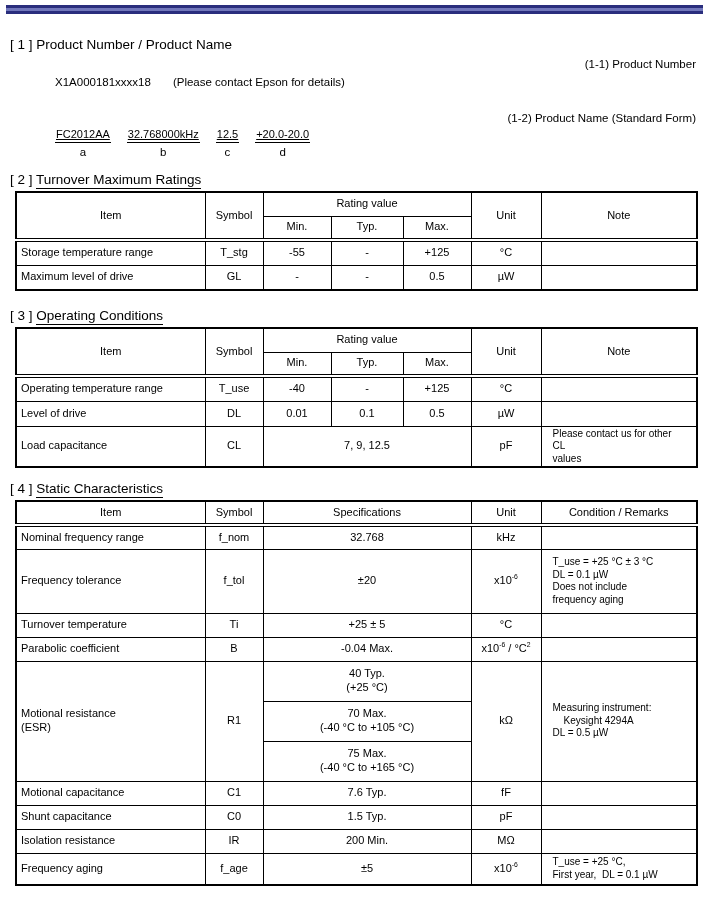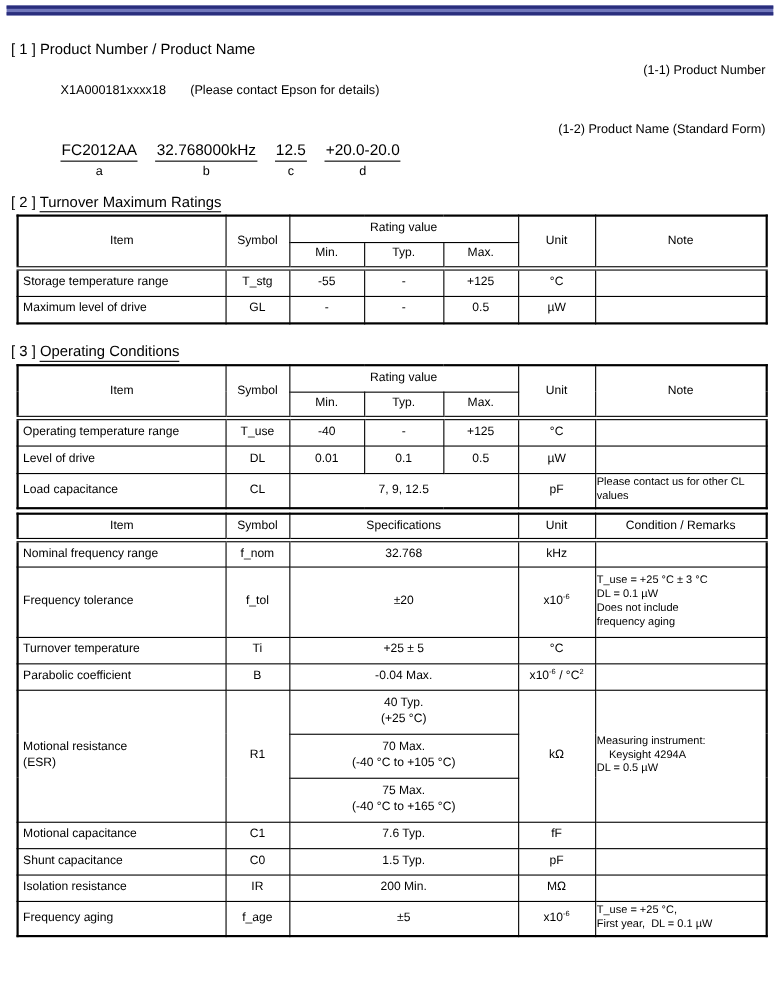--- a/index.html
+++ b/index.html
@@ -25,21 +25,21 @@
   .ind1 { margin-left: 10px; text-align: right; }
   .ind2 { margin-left: 45px; }
 
   .sec1-h { margin-top: 23px; }
   .row-1-1 { margin-top: 4px; }
   .row-num { margin-top: 4px; }
   .row-num .gap { display: inline-block; width: 22px; }
   .row-1-2 { margin-top: 22px; }
   .pn-row { margin-top: 3px; display: flex; gap: 16px; }
   .pn-col { display: inline-flex; flex-direction: column; align-items: center; }
-  .pn-part { border-bottom: 1.5px solid #000; padding: 0 1px 2px 1px; font-size: 14px; }
+  .pn-part { border-bottom: 1.5px solid #000; padding: 0 1px 2px 1px; font-size: 11px; text-decoration: underline; }
   .pn-key { margin-top: 3px; font-size: 11.5px; }
   .legend-row { margin-top: 3px; display: flex; gap: 14px; font-size: 11.5px; }
 
   .sec2-h { margin-top: 14px; }
   .sec3-h { margin-top: 17px; }
   .sec4-h { margin-top: 13px; }
 
   table {
     width: 681px;
     margin-left: 5px;
@@ -52,21 +52,21 @@
   td {
     border: 1.5px solid #000;
     text-align: center;
     vertical-align: middle;
     padding: 1px 2px;
     white-space: pre-line;
     line-height: 1.25;
   }
   td.dbl { border-bottom: 4px double #000; }
   td.c-item { text-align: left; padding-left: 4px; }
-  td.c-note { text-align: left; font-size: 10px; padding: 1px 1px; line-height: 1.25; margin-left: 48px; }
+  td.c-note { text-align: left; font-size: 10px; padding: 1px 11px; line-height: 1.25; margin-left: 48px; }
   tr.h24 { height: 24px; }
   tr.h25 { height: 25px; }
   tr.h38 { height: 32px; }
   tr.h40 { height: 40px; }
   tr.h64 { height: 64px; }
   sup { font-size: 0.62em; line-height: 0; vertical-align: super; }
 </style>
 </head>
 <body>
 
@@ -194,20 +194,21 @@
       <td class="c-item">Load capacitance</td>
       <td>CL</td>
       <td colspan="3">7, 9, 12.5</td>
       <td>pF</td>
       <td class="c-note">Please contact us for other CL
 values</td>
     </tr>
   </tbody>
     </table>
 
+  <div class="sec-h sec4-h"><span>[ 4 ] </span><span class="u">Static Characteristics</span></div>
 
   <table>
     <colgroup>
       <col style="width:189px">
         <col style="width:58px">
         <col style="width:208px">
         <col style="width:70px">
         <col style="width:156px">
     </colgroup>
     <tbody>

